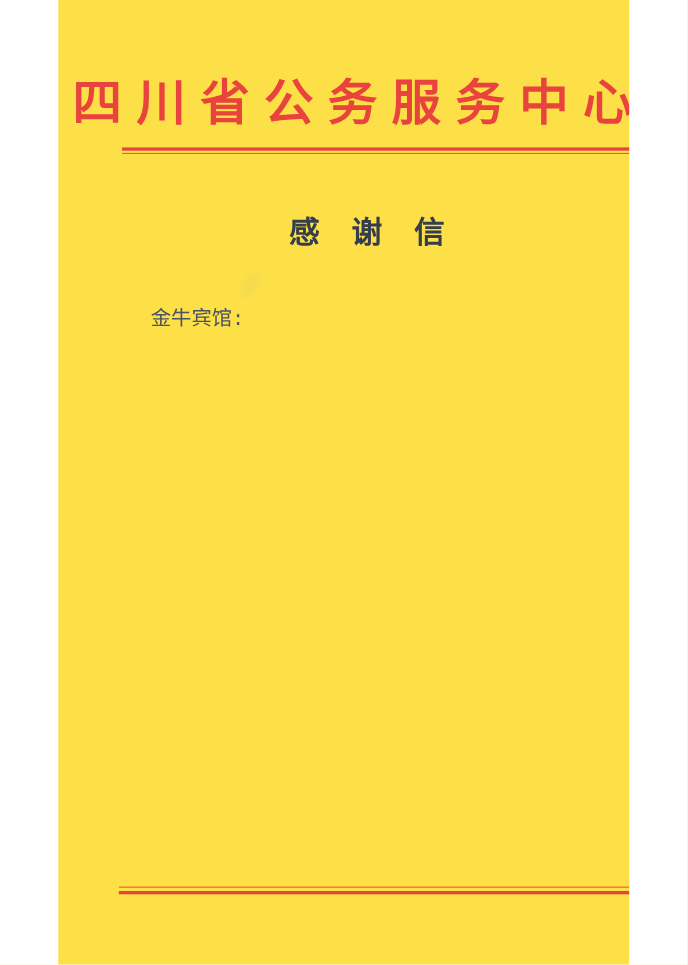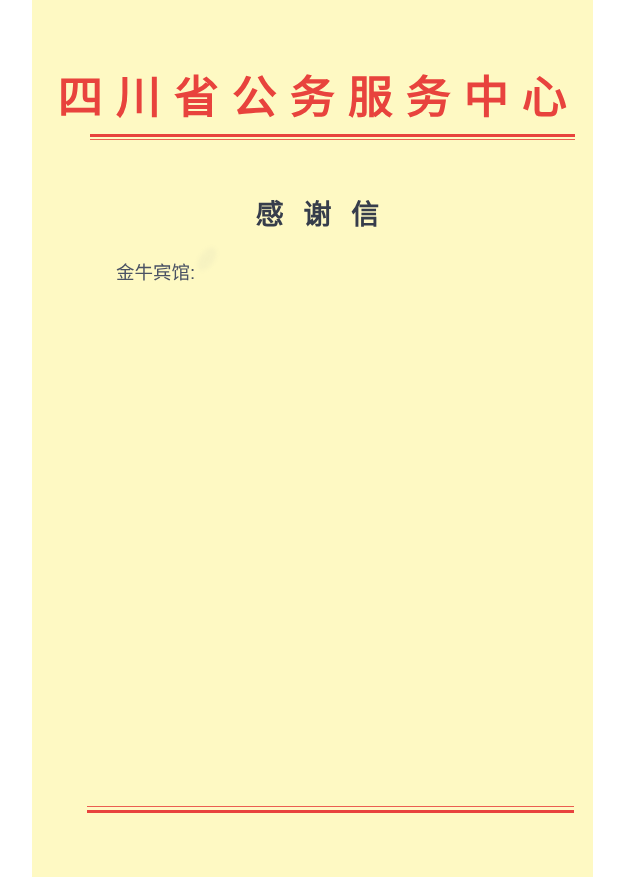--- a/index.html
+++ b/index.html
@@ -2,26 +2,26 @@
 <html lang="zh-CN" style="--accent-red: #e8433d; --title-text: #363d4b; --body-text: #4a5264;"><head>
 <meta charset="utf-8">
 <style>
   html, body {
     margin: 0;
     padding: 0;
     background: #ffffff;
   }
   .page {
     position: relative;
-    width: 561px;
+    width: 519px;
     height: 877px;
     margin: 0 auto;
-    background: #fef9c3;
+    background: #fde047;
     overflow: hidden;
-    font-family: Liberation Sans, sans-serif;
+    font-family: Liberation Mono, monospace;
   }
 
   
   .letterhead {
     position: absolute;
     top: 72px;
     left: 0;
     width: 100%;
     text-align: center;
     font-size: 45px;
@@ -66,37 +66,37 @@
   .rule-bottom .line-thick {
     height: 3px;
     margin-top: 3px;
     background: var(--accent-red, #e8433d);
   }
 
   
   .doc-title {
     position: absolute;
     top: 199px;
-    left: 0;
+    left: 16px;
     width: 100%;
     text-align: center;
     font-size: 28px;
     line-height: 32px;
     font-weight: bold;
     color: var(--title-text, #363d4b);
     letter-spacing: 6px;
     padding-left: 16px;
     box-sizing: border-box;
     white-space: nowrap;
   }
 
   
   .letter-body {
     position: absolute;
-    top: 258px;
+    top: 276px;
     left: 84px;
     width: 458px;
     font-size: 18.5px;
     line-height: 29.6px;
     color: var(--body-text, #4a5264);
     text-align: justify;
   }
   .salutation {
     text-indent: 0;
   }

